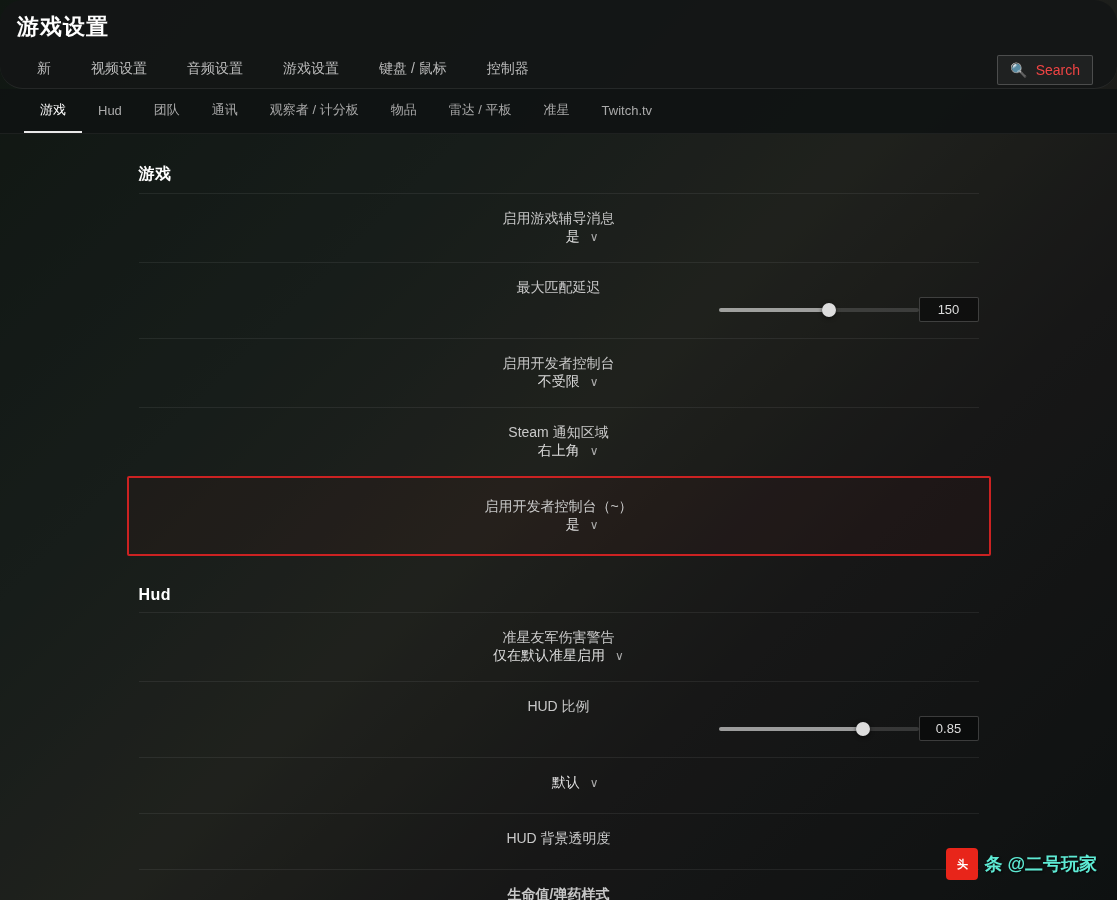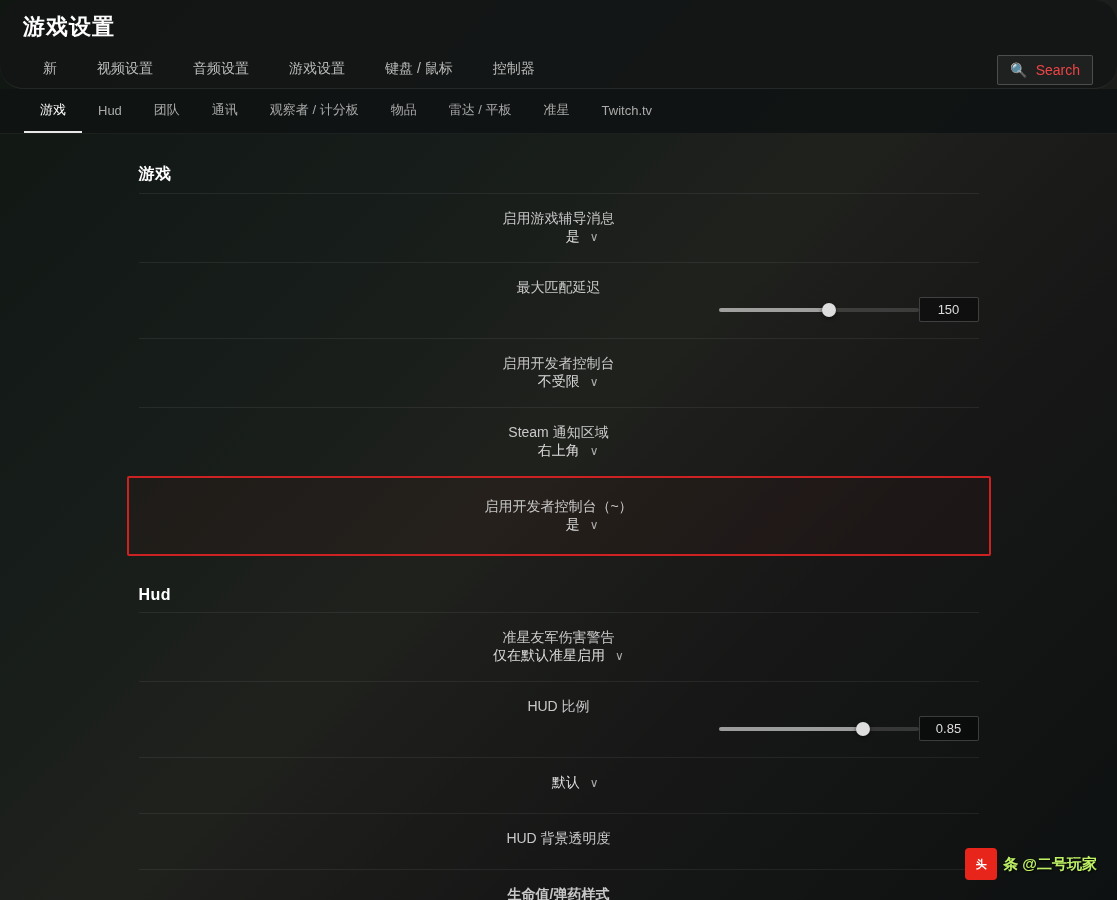--- a/index.html
+++ b/index.html
@@ -32,21 +32,21 @@
       z-index: 2;
       width: 100%;
       height: 100%;
       display: flex;
       flex-direction: column;
     }
 
     
     .header {
       background: rgba(20, 22, 22, 0.92);
-      padding: 12px 24px 0 23px;
+      padding: 12px 24px 0 17px;
       border-bottom: 1px solid rgba(255,255,255,0.08);
       border-radius: 23px;
     }
 
     .header-title {
       color: #fff;
       font-size: 22px;
       font-weight: 700;
       margin-bottom: 10px;
       letter-spacing: 1px;
@@ -258,22 +258,22 @@
       border-radius: 4px;
       display: flex;
       align-items: center;
       justify-content: center;
       color: #fff;
       font-size: 11px;
       font-weight: bold;
     }
 
     .watermark-text {
-      color: #bef264;
-      font-size: 15px;
+      color: #5eead4;
+      font-size: 18px;
       font-weight: 600;
       text-shadow: 1px 1px 2px rgba(0,0,0,0.8);
     }
   </style>
 </head>
 <body>
 
 <div class="bg"></div>
 <div class="overlay"></div>
 

